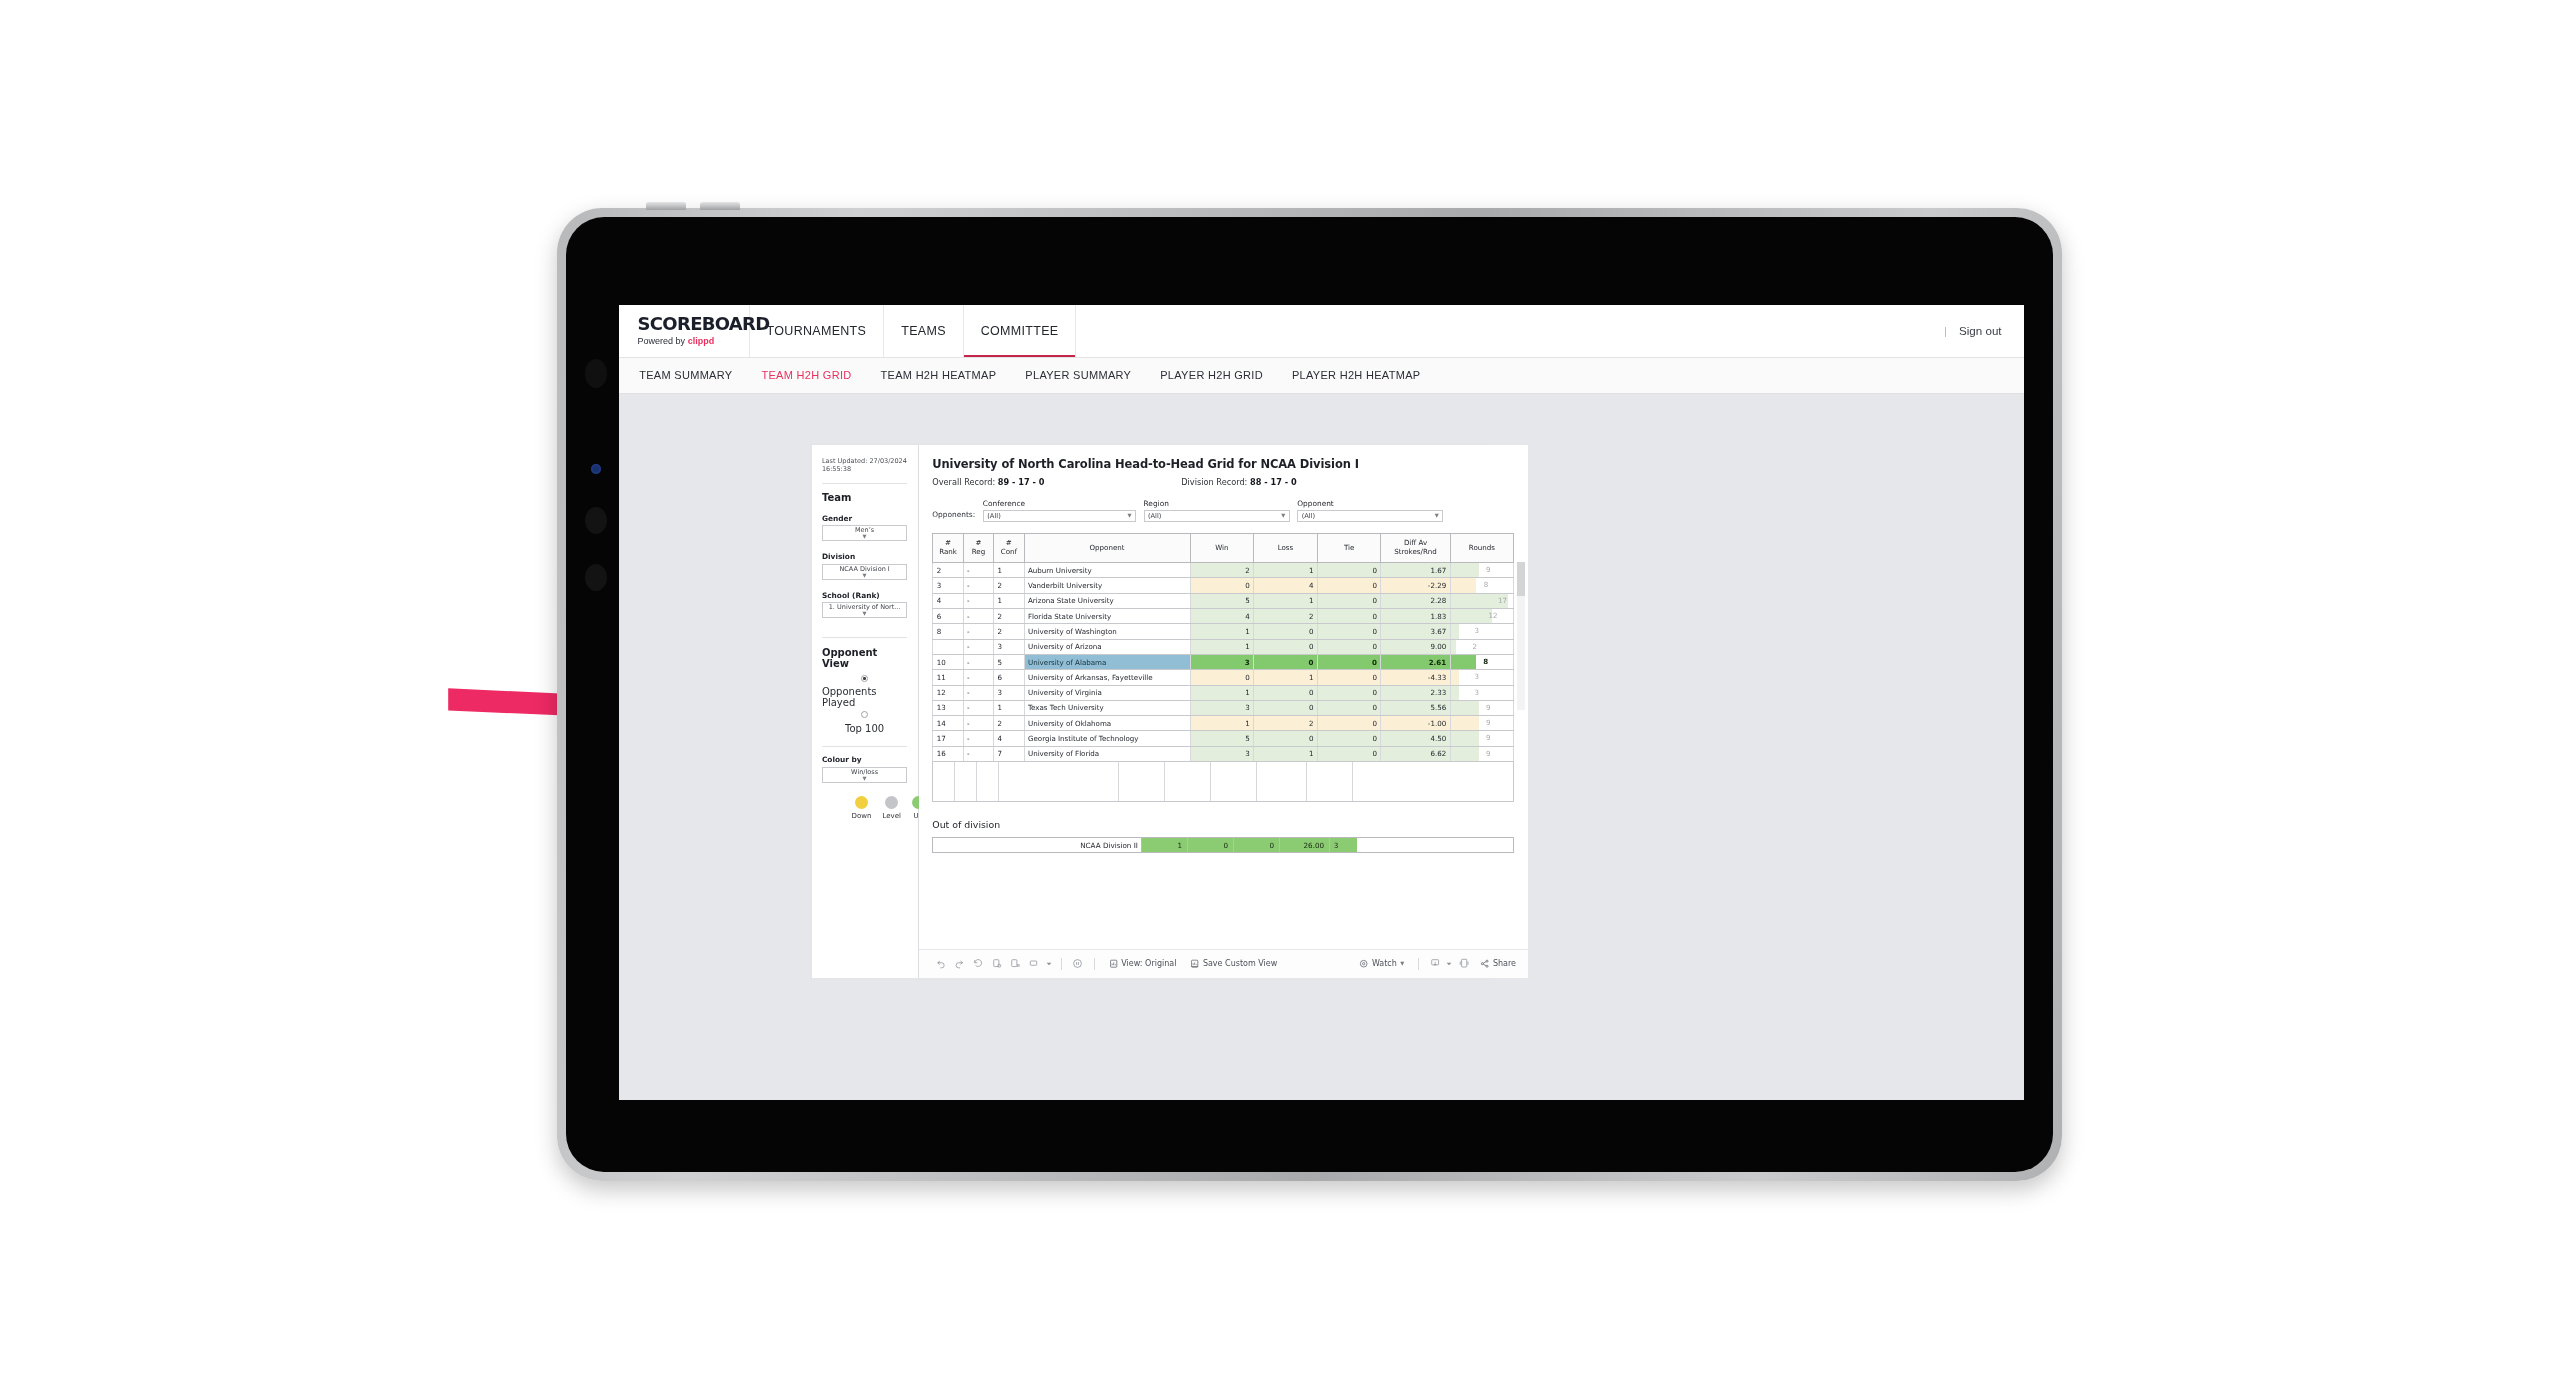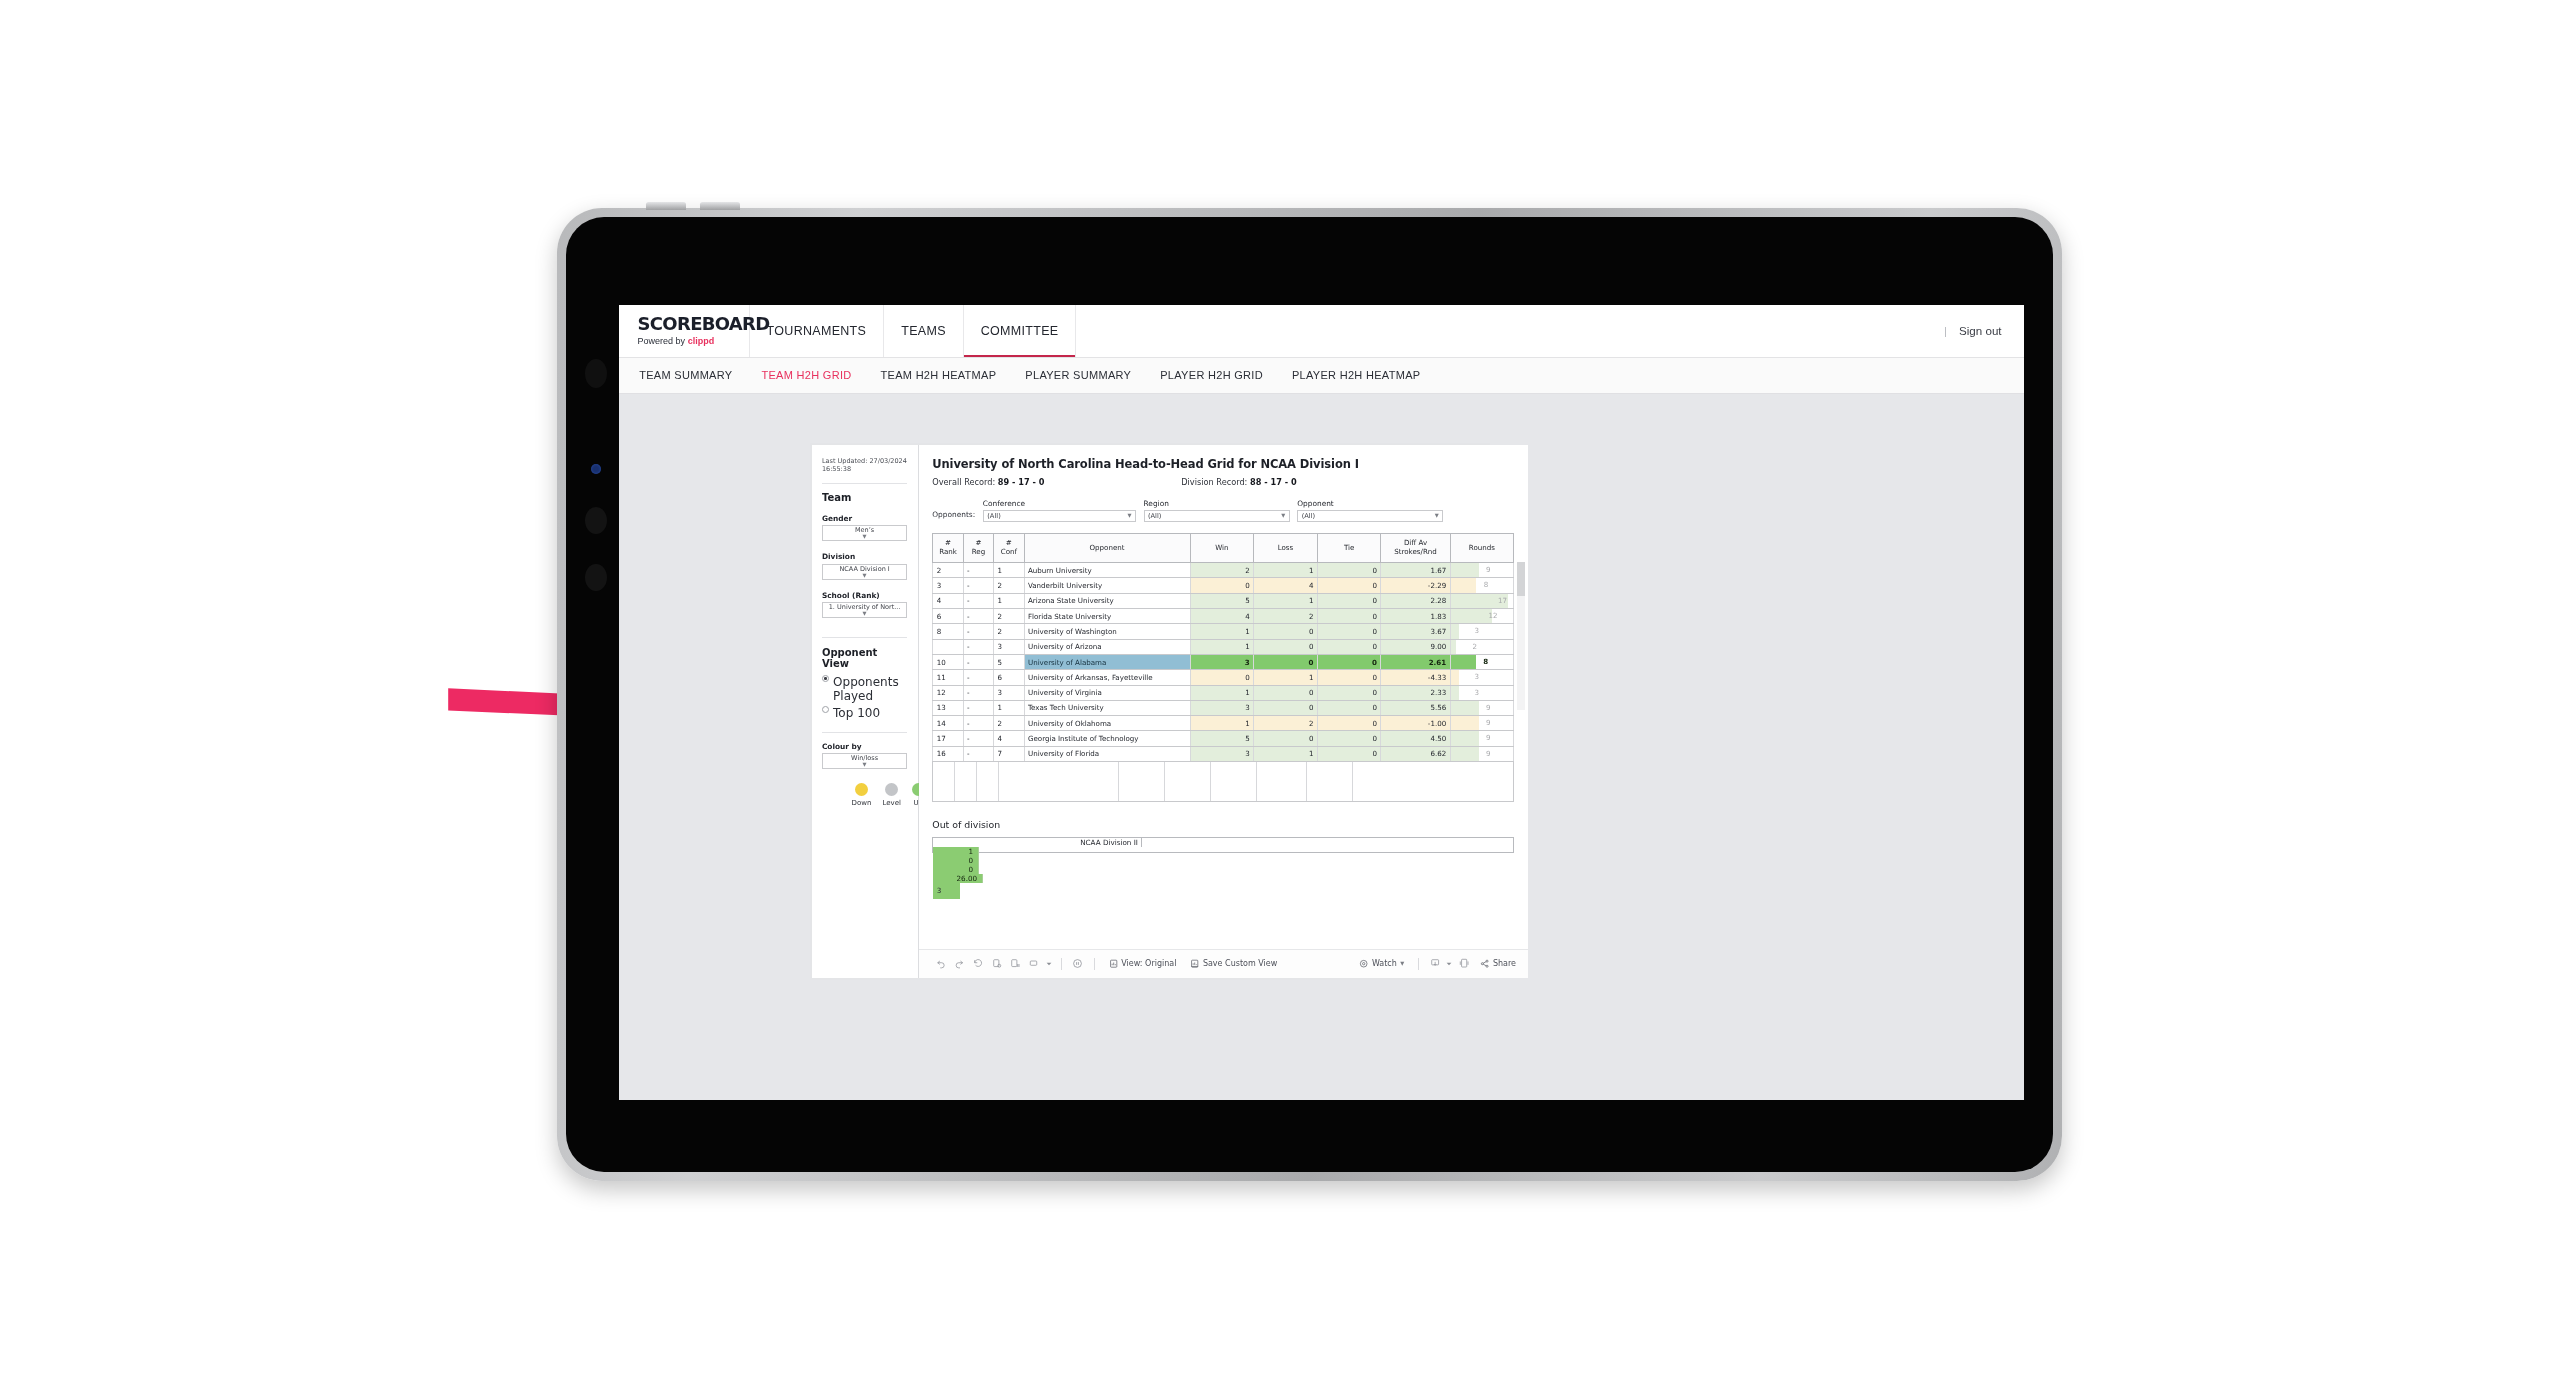--- a/index.html
+++ b/index.html
@@ -126,21 +126,21 @@
   .f-group-title { font-size: 10px; font-weight: 700; color: #1c1f26; margin-bottom: 10.3px; }
   .f-label { font-size: 7.4px; font-weight: 700; color: #21242b; margin-bottom: 2.6px; }
   .f-select {
     height: 16px; border: 0.9px solid #c9cacd; background:#fff;
     display: flex; align-items: center; justify-content: space-between;
     padding: 0 3.4px; font-size: 6.5px; color: #3c3f46; margin-bottom: 11px;
     cursor: pointer;
     flex-direction: column;
   }
   .caret { font-size: 5.2px; color: #7b7e85; transform: translateY(-0.9px); }
-  .radio-row { display: flex; gap: 4.3px; margin-bottom: 3.4px; font-size: 12px; color: #2b2e35; cursor: pointer; }
+  .radio-row { display: flex; align-items: center; gap: 4.3px; margin-bottom: 3.4px; font-size: 10px; color: #2b2e35; cursor: pointer; flex-direction: column; }
   .radio { width: 6.9px; height: 6.9px; border-radius: 50%; border: 0.9px solid #9fa2a8; background:#fff; position: relative; flex: 0 0 6.9px; }
   .radio.sel::after { content:""; position:absolute; left:1.3px; top:1.3px; width:2.6px; height:2.6px; border-radius:50%; background:#3c3f46; }
   #legend { display: flex; gap: 11px; margin-top: 13.7px; padding-left: 1.7px; margin-left: 28px; }
   .legend-item { display: flex; flex-direction: column; align-items: center; gap: 2.6px; }
   .legend-dot { width: 13px; height: 13px; border-radius: 50%; }
   .legend-cap { font-size: 7px; color: #2d3037; }
 
   
   #sheet { flex: 1; padding: 12px 13.7px 0 13.7px; position: relative; background: #fff; font-family: "DejaVu Sans", sans-serif; }
   #sheet-title { font-size: 11.5px; font-weight: 700; color: #1d2027; letter-spacing: -0.1px; }
@@ -196,21 +196,21 @@
 
   #grid-blank { border:0.9px solid #c8c9cc; border-top: none; height: 40px; display: flex; width: 582px; }
   #grid-blank .bl { border-right: 0.9px solid #d7d8db; }
   #gridscroll {
     position: absolute; right: -10.3px; top: 29px; width: 7.7px; height: 148px; background: #f3f3f4;
   }
   #gridscroll .thumb { position: absolute; left: 0; top: 0; width: 7.7px; height: 34px; background: #d3d4d6; }
 
   
   #oodtitle { margin-top: 17px; font-size: 9.4px; color: #1f2228; }
-  #oodtable { margin-top: 6.9px; width: 582px; border: 0.9px solid #b8babe; display: flex; height: 16.3px; font-size: 7.2px; flex-direction: column; }
+  #oodtable { margin-top: 6.9px; width: 582px; border: 0.9px solid #b8babe; display: flex; height: 16.3px; font-size: 7.2px; }
   #ood-name { width: 120px; margin-left: 0; display:flex; align-items:center; justify-content:flex-end; padding-right: 3.4px; color:#24272e; border-right:0.9px solid #b8babe; margin-left: 89px;}
   .ood-cell { display:flex; align-items:center; justify-content:flex-end; padding-right: 5.2px; background:#8bcc72; color:#15260f; border-right:0.9px solid #a8cf97;}
   #ood-win { width: 46px; } #ood-loss { width: 46px; } #ood-tie { width: 46px; } #ood-diff { width: 50px; }
   #ood-rounds { width: 46px; position: relative; background:#fff; }
   #ood-rounds .bar { position:absolute; left:0; top:0; bottom:0; width:58%; background:#8bcc72; }
   #ood-rounds .val { position:relative; line-height:16.3px; padding-left: 3.4px; color:#24272e; }
 
   
   #tbtoolbar {
     position: absolute; left: 0; right: 0; bottom: 0; height: 29px;

